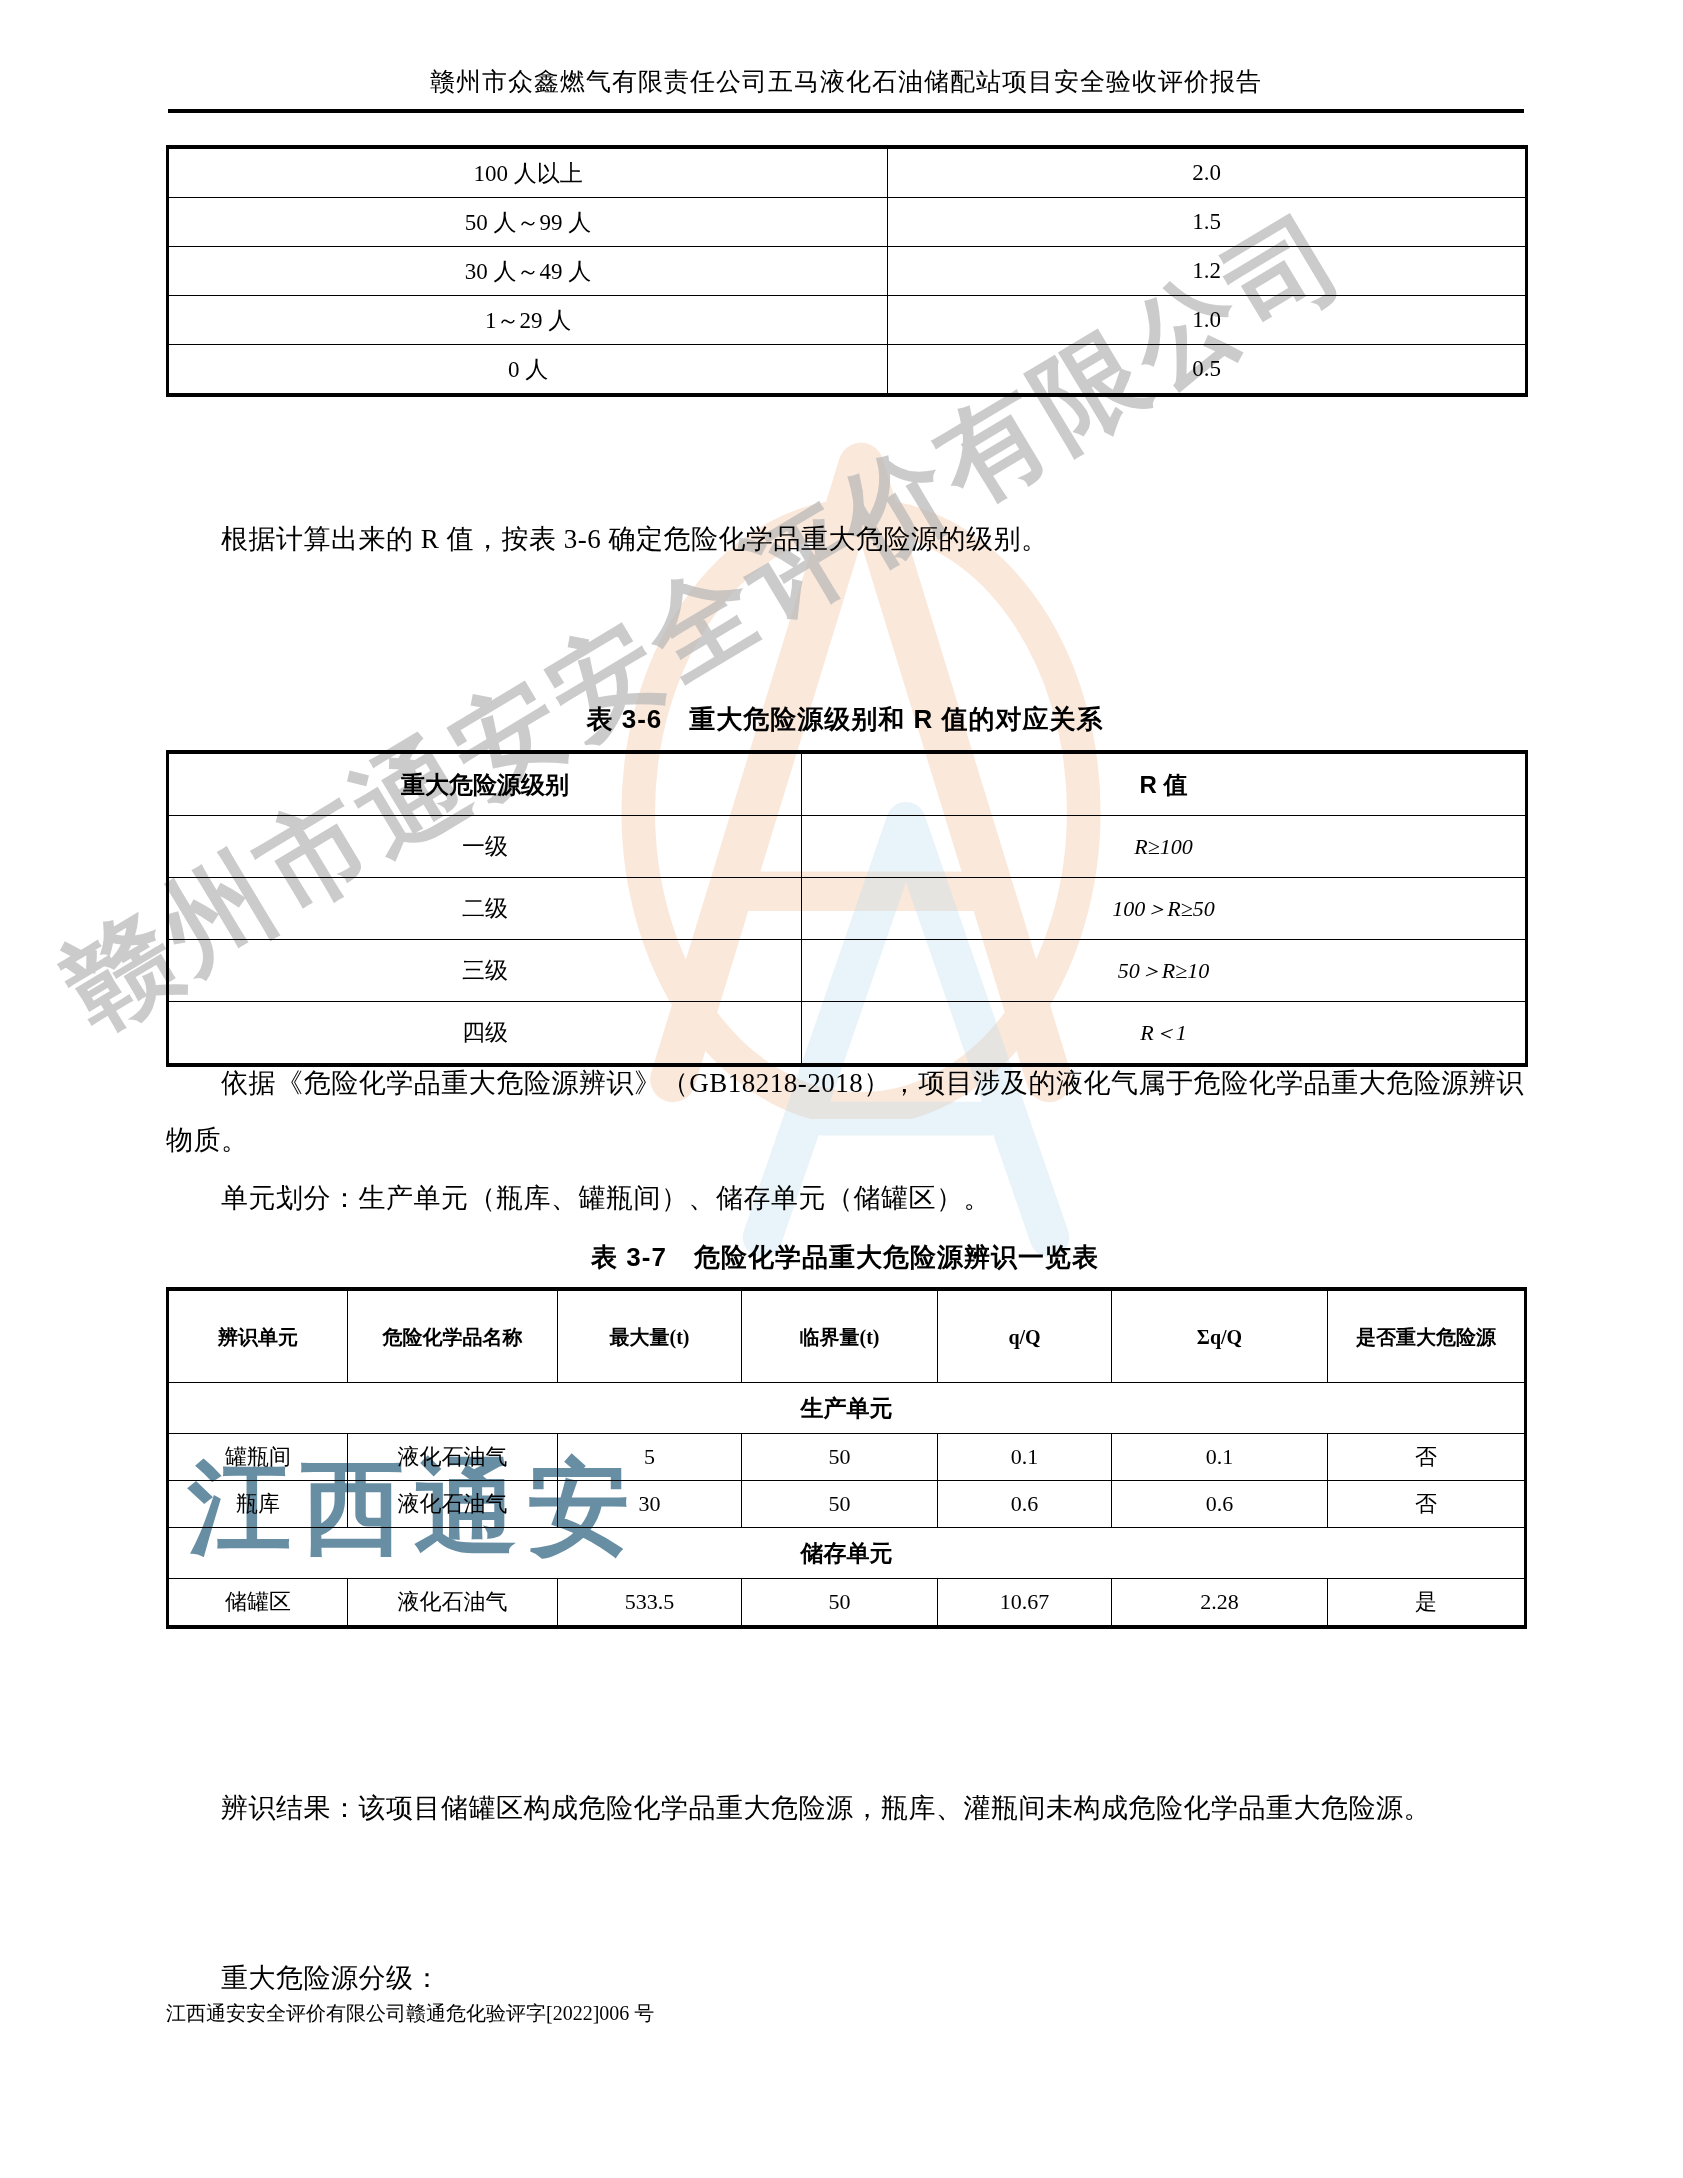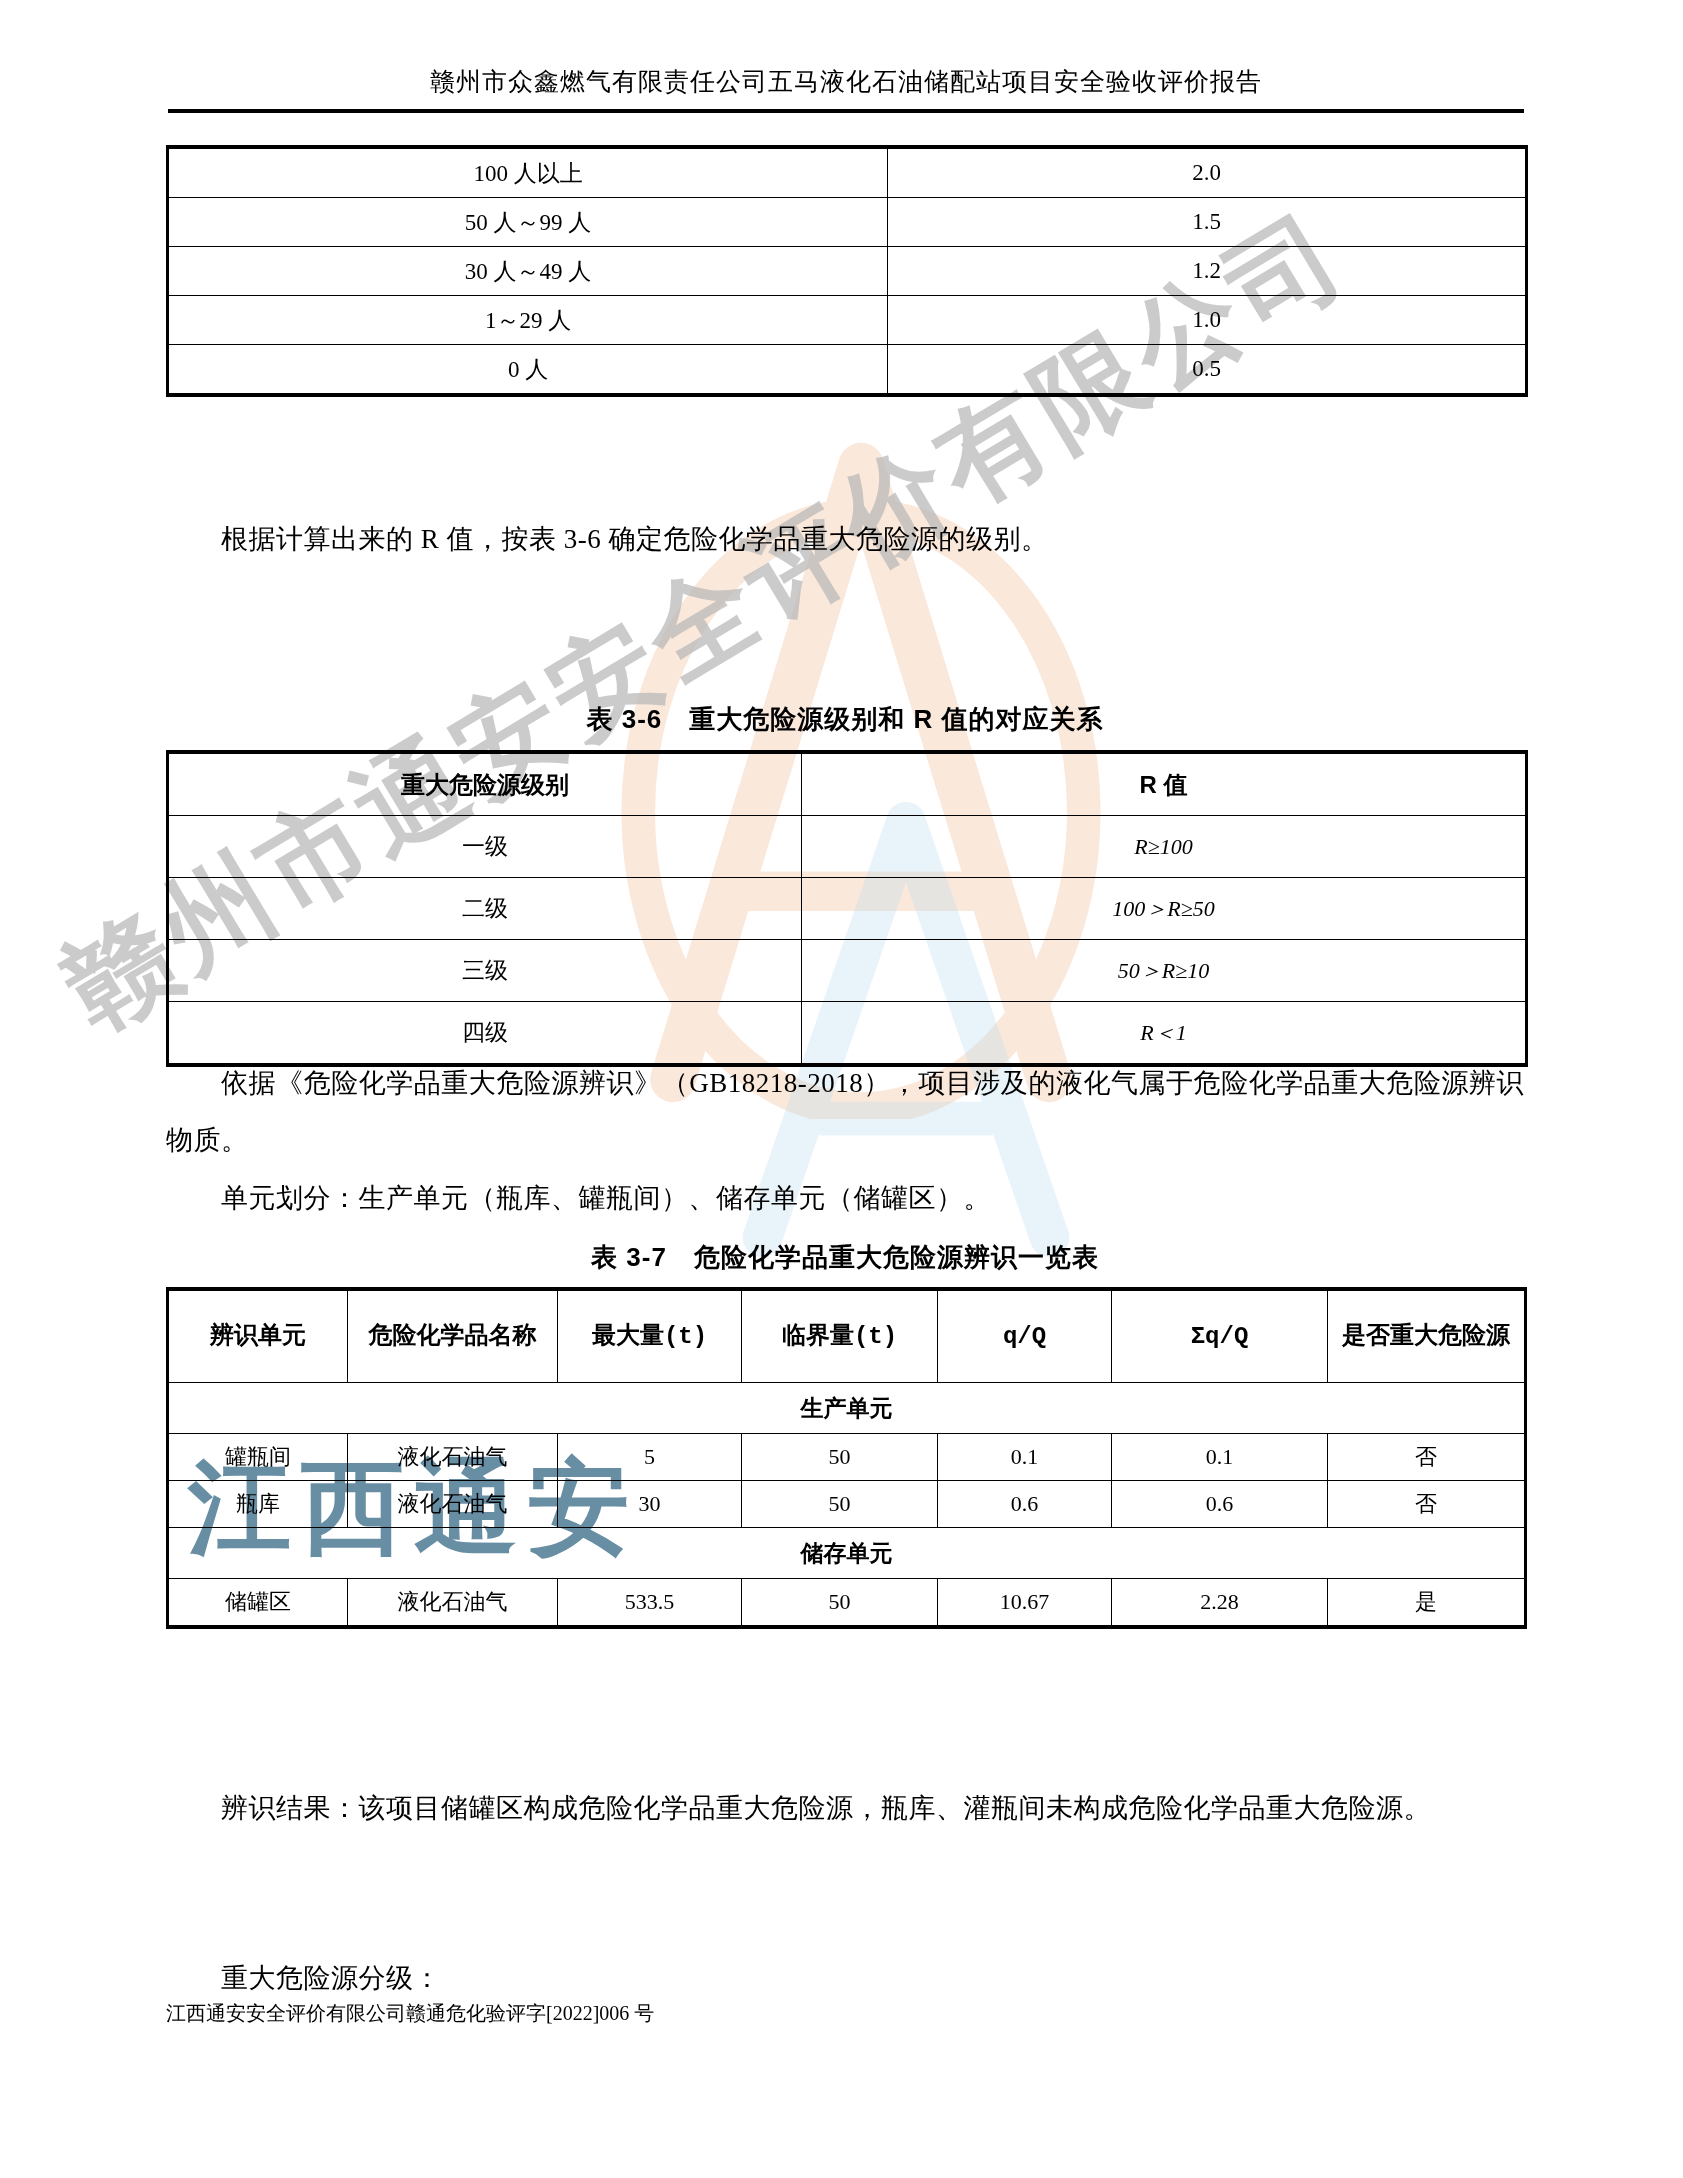--- a/index.html
+++ b/index.html
@@ -170,22 +170,22 @@
   #table37 {
     position: absolute;
     left: 166px;
     top: 985px;
     width: 1358px;
   }
   #table37 td { height: 46px; font-size: 22px; }
   #table37 td.hdr {
     height: 91px;
     font-weight: bold;
-    font-family: Liberation Mono, monospace;
-    font-size: 24px;
+    font-family: Liberation Serif, serif;
+    font-size: 20px;
     line-height: 34px;
   }
   #table37 td.unit-row {
     height: 50px;
     font-weight: bold;
     font-family: "Liberation Sans", "DejaVu Sans", sans-serif;
     font-size: 23px;
   }
   #table37 .c1 { width: 180px; }
   #table37 .c2 { width: 210px; }

